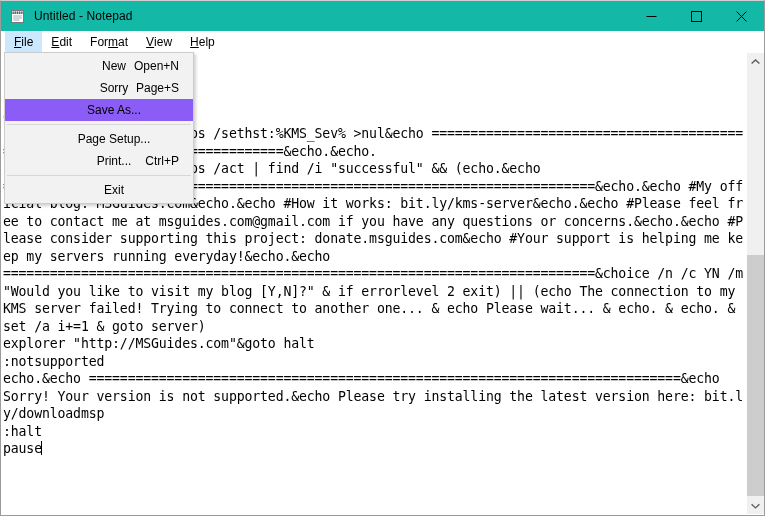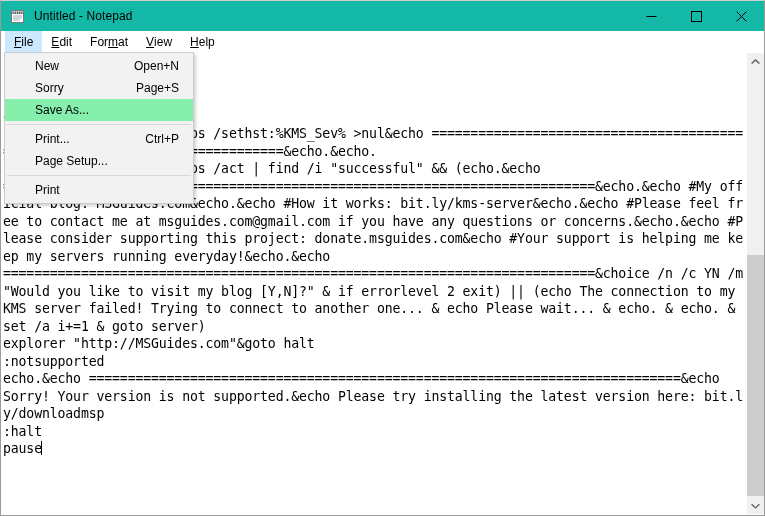--- a/index.html
+++ b/index.html
@@ -165,22 +165,23 @@
   }
   .menu-item {
     height: 22px;
     display: flex;
     align-items: center;
     padding: 0 0 0 30px;
     color: #000000;
     position: relative;
     cursor: default;
     white-space: nowrap;
-  }
-  .menu-item.highlighted { background: #86efac; }
+    justify-content: center;
+  }
+  .menu-item.highlighted { background: #8b5cf6; }
   .menu-item .shortcut {
     position: absolute;
     right: 14px;
     color: #000000;
   }
   .menu-sep {
     height: 1px;
     background: #d7d7d7;
     margin: 3px 2px 3px 2px;
   }
@@ -294,25 +295,25 @@
     </div>
     <div class="menu-item">
       <span>Sorry</span>
       <span class="shortcut">Page+S</span>
     </div>
     <div class="menu-item highlighted">
       <span>Save As...</span>
     </div>
     <div class="menu-sep"></div>
     <div class="menu-item">
+      <span>Page Setup...</span>
+    </div>
+    <div class="menu-item">
       <span>Print...</span>
       <span class="shortcut">Ctrl+P</span>
     </div>
-    <div class="menu-item">
-      <span>Page Setup...</span>
-    </div>
     <div class="menu-sep"></div>
     <div class="menu-item">
-      <span>Print</span>
+      <span>Exit</span>
     </div>
   </div>
 
 </div>
 
 </body></html>

